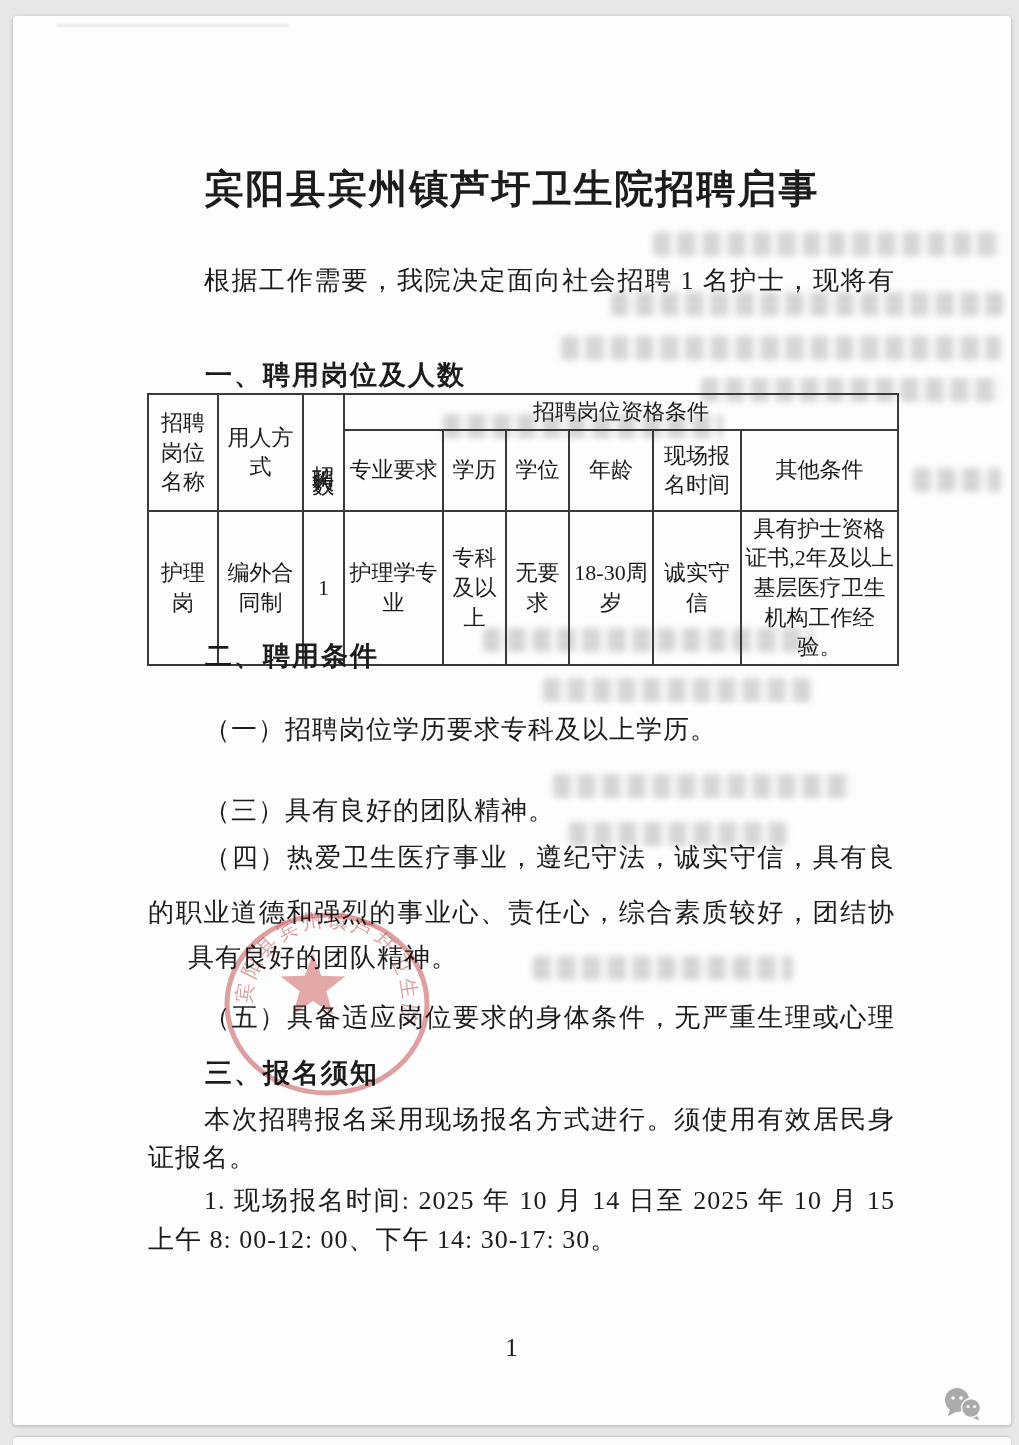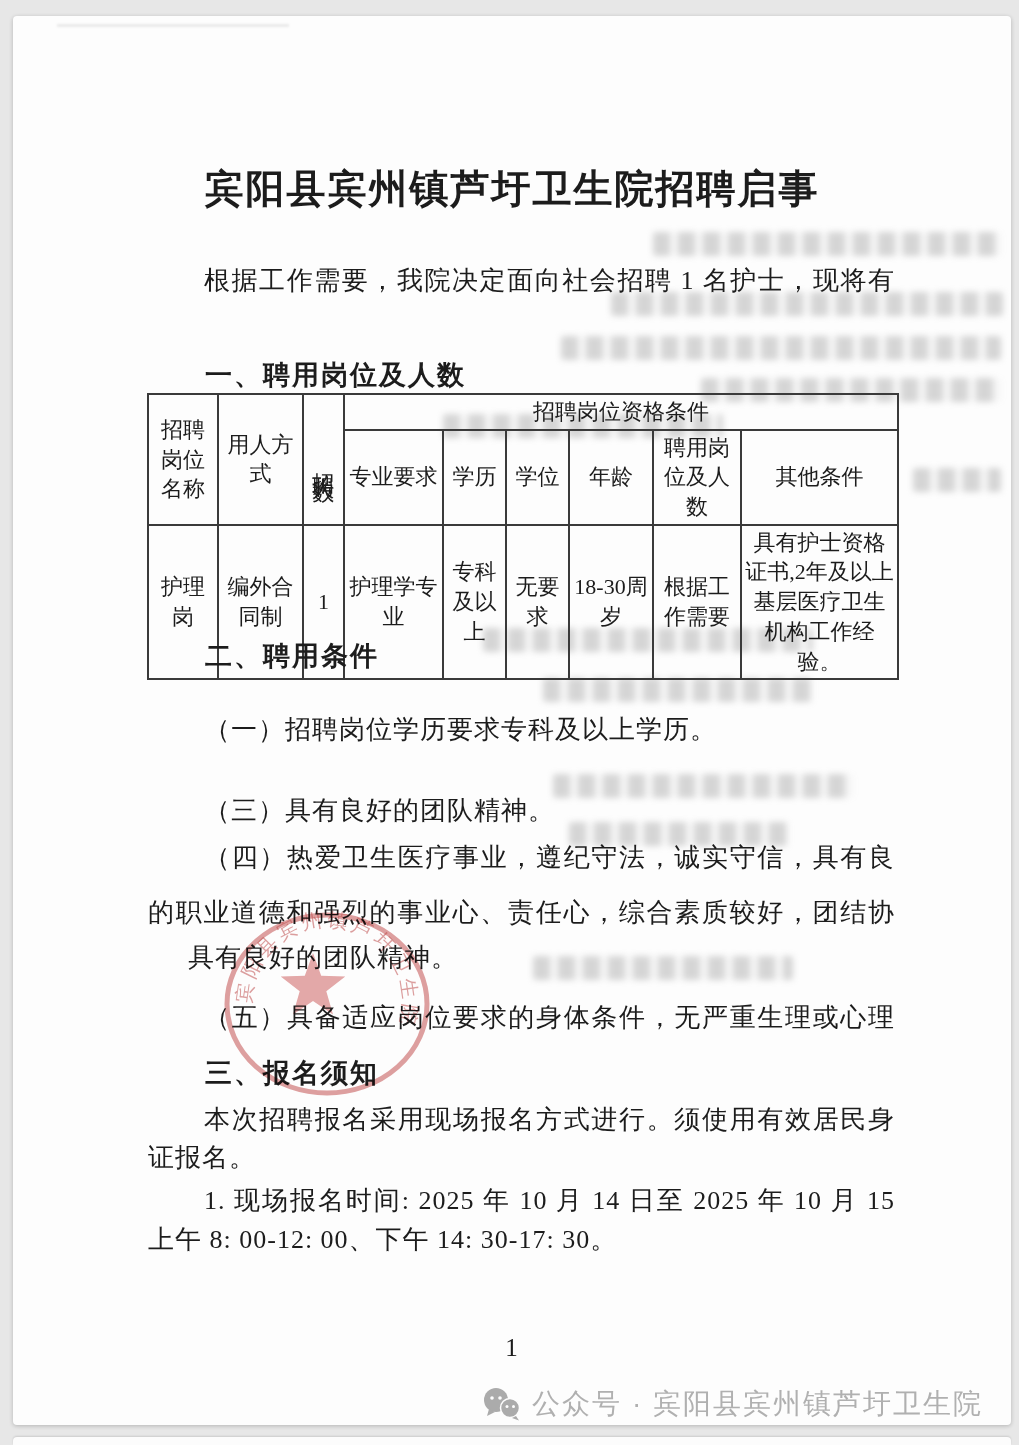--- a/index.html
+++ b/index.html
@@ -118,32 +118,32 @@
       <td rowspan="2">招聘岗位名称</td>
       <td rowspan="2">用人方式</td>
       <td rowspan="2"><span class="vtext">招聘人数</span></td>
       <td colspan="6">招聘岗位资格条件</td>
     </tr>
     <tr style="height:81px">
       <td>专业要求</td>
       <td>学历</td>
       <td>学位</td>
       <td>年龄</td>
-      <td>聘用岗位及人数</td>
+      <td>现场报名时间</td>
       <td>其他条件</td>
     </tr>
     <tr style="height:108px">
       <td>护理岗</td>
       <td>编外合同制</td>
       <td>1</td>
       <td>护理学专业</td>
       <td>专科及以上</td>
       <td>无要求</td>
       <td>18-30周岁</td>
-      <td>根据工作需要</td>
+      <td>诚实守信</td>
       <td>具有护士资格证书,2年及以上基层医疗卫生机构工作经验。</td>
     </tr>
   </tbody>
     </table>
 
   <div class="heading" style="top:622px;">二、聘用条件</div>
 
   <div class="line indent" style="top:696px;">（一）招聘岗位学历要求专科及以上学历。</div>
   <div class="line indent" style="top:777px;">（三）具有良好的团队精神。</div>
   <div class="line indent fill" style="top:824px;">（四）热爱卫生医疗事业，遵纪守法，诚实守信，具有良好</div>
@@ -175,18 +175,17 @@
     <svg width="40" height="34" viewBox="0 0 40 34">
       <circle cx="14" cy="13" r="12" fill="#ababab"></circle>
       <polygon points="7,22 5,29 13,25" fill="#ababab"></polygon>
       <circle cx="10" cy="11" r="1.8" fill="#fdfdfd"></circle>
       <circle cx="18" cy="11" r="1.8" fill="#fdfdfd"></circle>
       <circle cx="28" cy="21" r="9.5" fill="#ababab" stroke="#fdfdfd" stroke-width="1.5"></circle>
       <polygon points="34,29 37,33.5 30,31" fill="#ababab"></polygon>
       <circle cx="25" cy="19.5" r="1.5" fill="#fdfdfd"></circle>
       <circle cx="31.5" cy="19.5" r="1.5" fill="#fdfdfd"></circle>
     </svg>
-    <span class="footer-label">公众号 · 宾阳县宾州镇芦圩卫生院</span>
   </div>
 
 </div>
 
 <div class="next-page"></div>
 
 </body></html>

